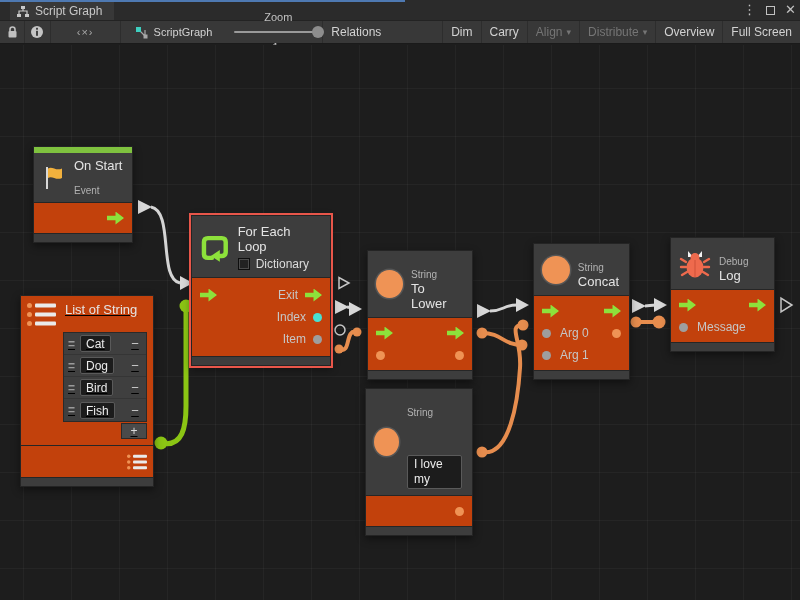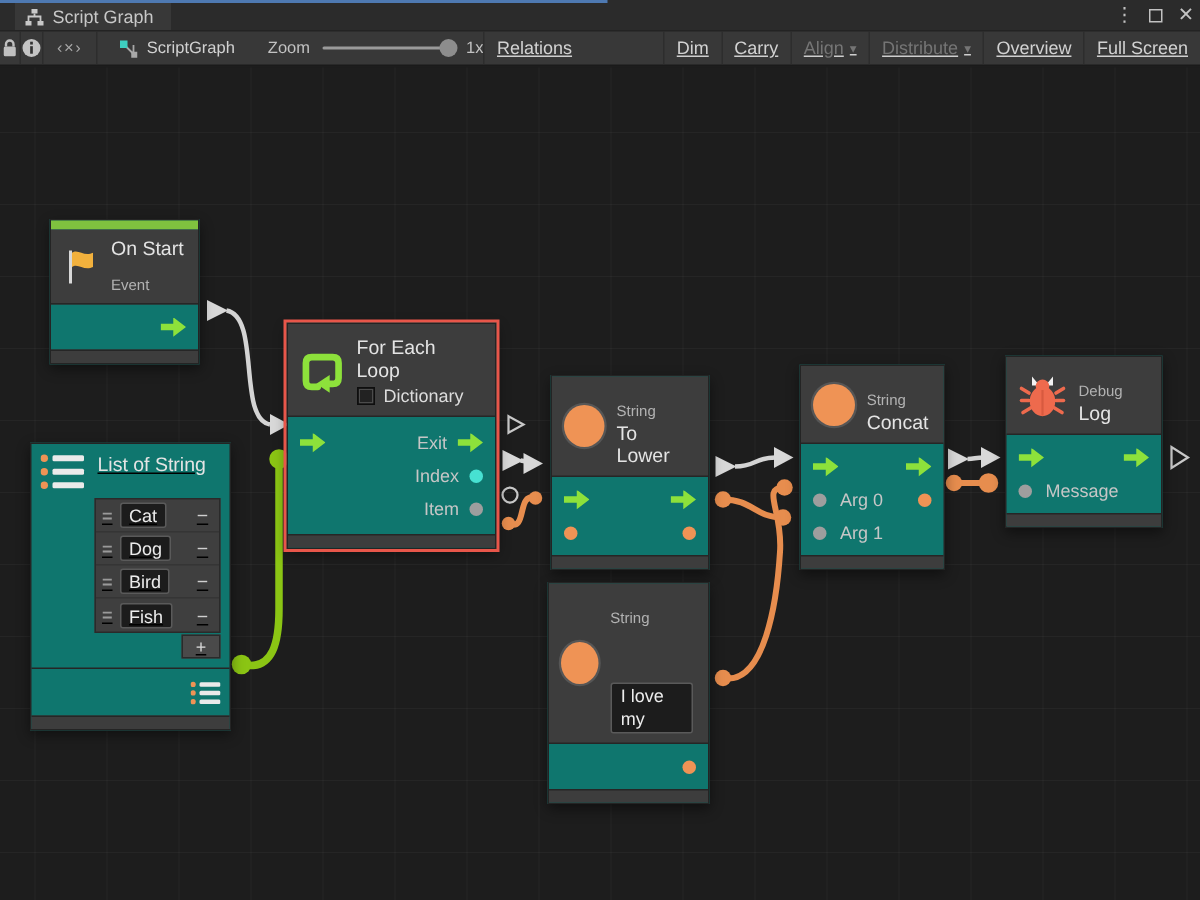--- a/index.html
+++ b/index.html
@@ -16,41 +16,41 @@
   .win-btn { font-size:13px; line-height:16px; cursor:default; }
   .maximize-box { width:9px; height:9px; border:1.5px solid #c2c2c2; }
 
   
   .toolbar { position:absolute; left:0; top:20px; width:800px; height:24px; background:#383838;
     border-top:1px solid #232323; border-bottom:1px solid #1a1a1a; display:flex; align-items:center; color:#cfcfcf; font-size:12px; }
   .tb-btn { height:100%; display:flex; align-items:center; justify-content:center; border-right:1px solid #2d2d2d; }
   .tb-icon-btn { width:26px; }
   .tb-code { width:72px; color:#a8a8a8; font-size:11px; letter-spacing:1px; }
   .graph-name { display:flex; align-items:center; gap:5px; margin-left:14px; font-size:11px; color:#d2d2d2; }
-  .zoom-wrap { display:flex; align-items:center; margin-left:22px; gap:8px; }
+  .zoom-wrap { display:flex; align-items:center; margin-left:22px; gap:8px;flex-direction:column; }
   .zoom-track { position:relative; width:88px; height:2px; background:#9a9a9a; border-radius:1px; }
   .zoom-knob { position:absolute; right:-2px; top:-5px; width:12px; height:12px; border-radius:50%; background:#8d8d8d; }
   .zoom-val { font-size:11px; color:#c2c2c2; }
-  .tb-right { margin-left:auto; height:100%; display:flex;text-decoration:underline; }
+  .tb-right { margin-left:auto; height:100%; display:flex; }
   .tb-text-btn { height:100%; display:flex; align-items:center; padding:0 8px; border-left:1px solid #2d2d2d; color:#d2d2d2; white-space:nowrap; }
   .tb-text-btn.active { background:#515151; color:#eaeaea;margin-top:40px; }
   .tb-text-btn.disabled { color:#757575; }
   .dd-arrow { font-size:9px; margin-left:4px; }
 
   
   .canvas { position:absolute; left:0; top:45px; width:800px; height:555px; background:#1d1d1d;
     background-image:
       linear-gradient(to right, rgba(255,255,255,0.035) 1px, transparent 1px),
       linear-gradient(to bottom, rgba(255,255,255,0.035) 1px, transparent 1px);
     background-size:48px 48px; background-position:23px 43px; }
 
   .wires { position:absolute; left:0; top:0; width:800px; height:600px; pointer-events:none; }
 
   
-  .node { position:absolute; background:#0f766e; border:1px solid #242424; box-shadow:0 3px 8px rgba(0,0,0,.45); }
+  .node { position:absolute; background:#c2410c; border:1px solid #242424; box-shadow:0 3px 8px rgba(0,0,0,.45); }
   .node.selected { outline:2px solid #e8564a; }
   .nhead { background:#3d3d3d; border-bottom:1px solid #262626; display:flex; align-items:center; gap:8px; padding:6px 10px 6px 8px; }
   .nfoot { background:#3d3d3d; border-top:1px solid #262626; height:9px; }
   .ntitle { font-size:13px; color:#e4e4e4; line-height:15px; }
   .ncat { font-size:10px; color:#b2b2b2; line-height:12px;margin-top:12px; }
   .nbody { padding:4px 0; }
   .prow { height:22px; display:flex; align-items:center; padding:0 8px; }
   .pright { margin-left:auto; display:flex; align-items:center; gap:7px; }
   .plabel { font-size:12px; color:#c6c6c6; }
   .arrow { width:17px; height:13px; background:#8de13b;

